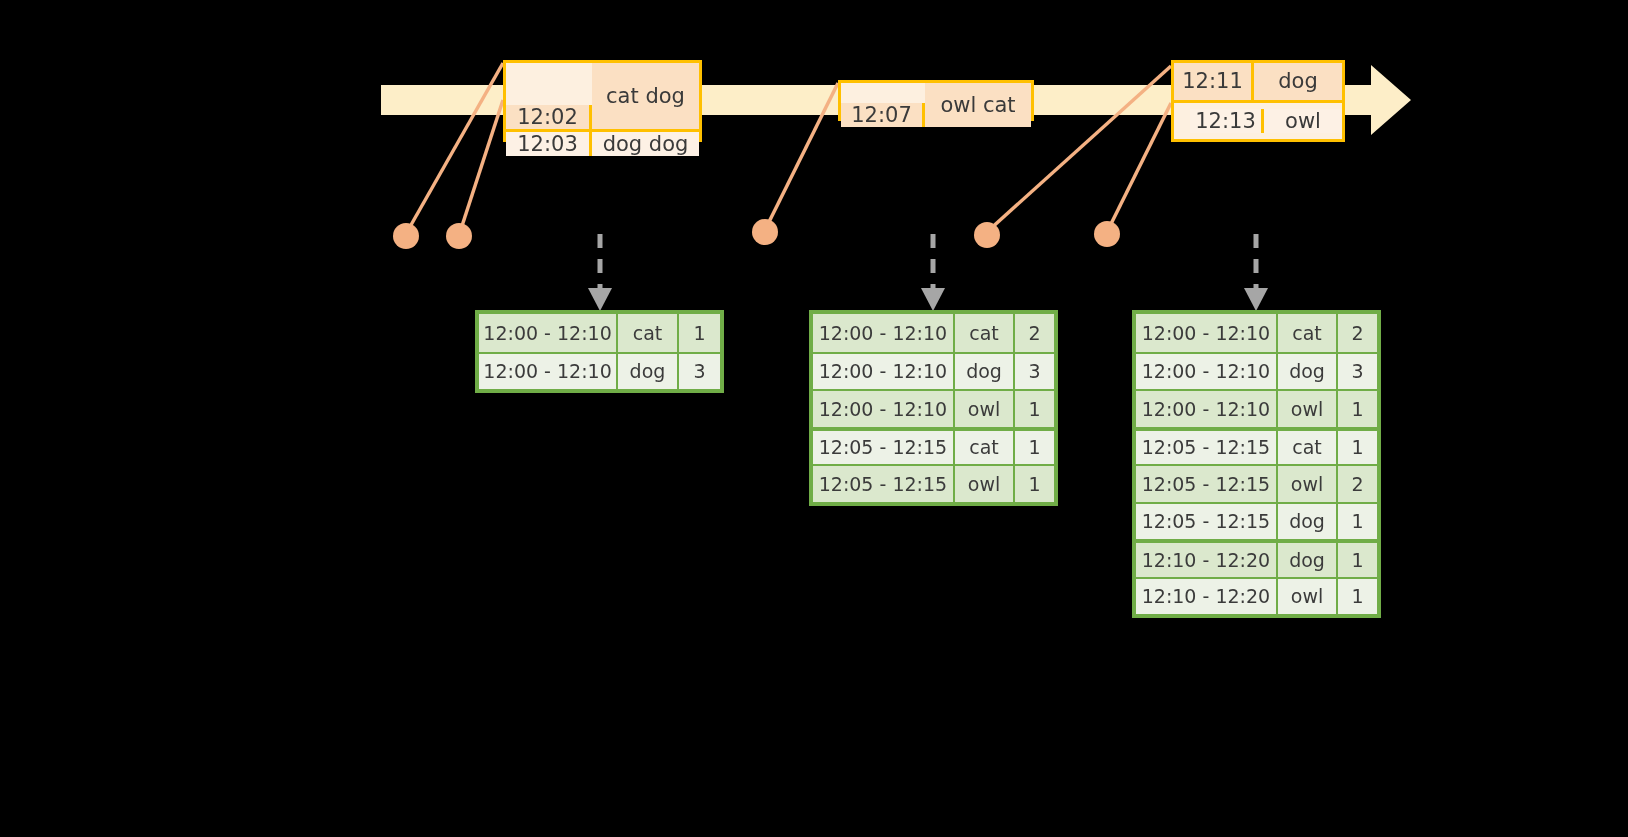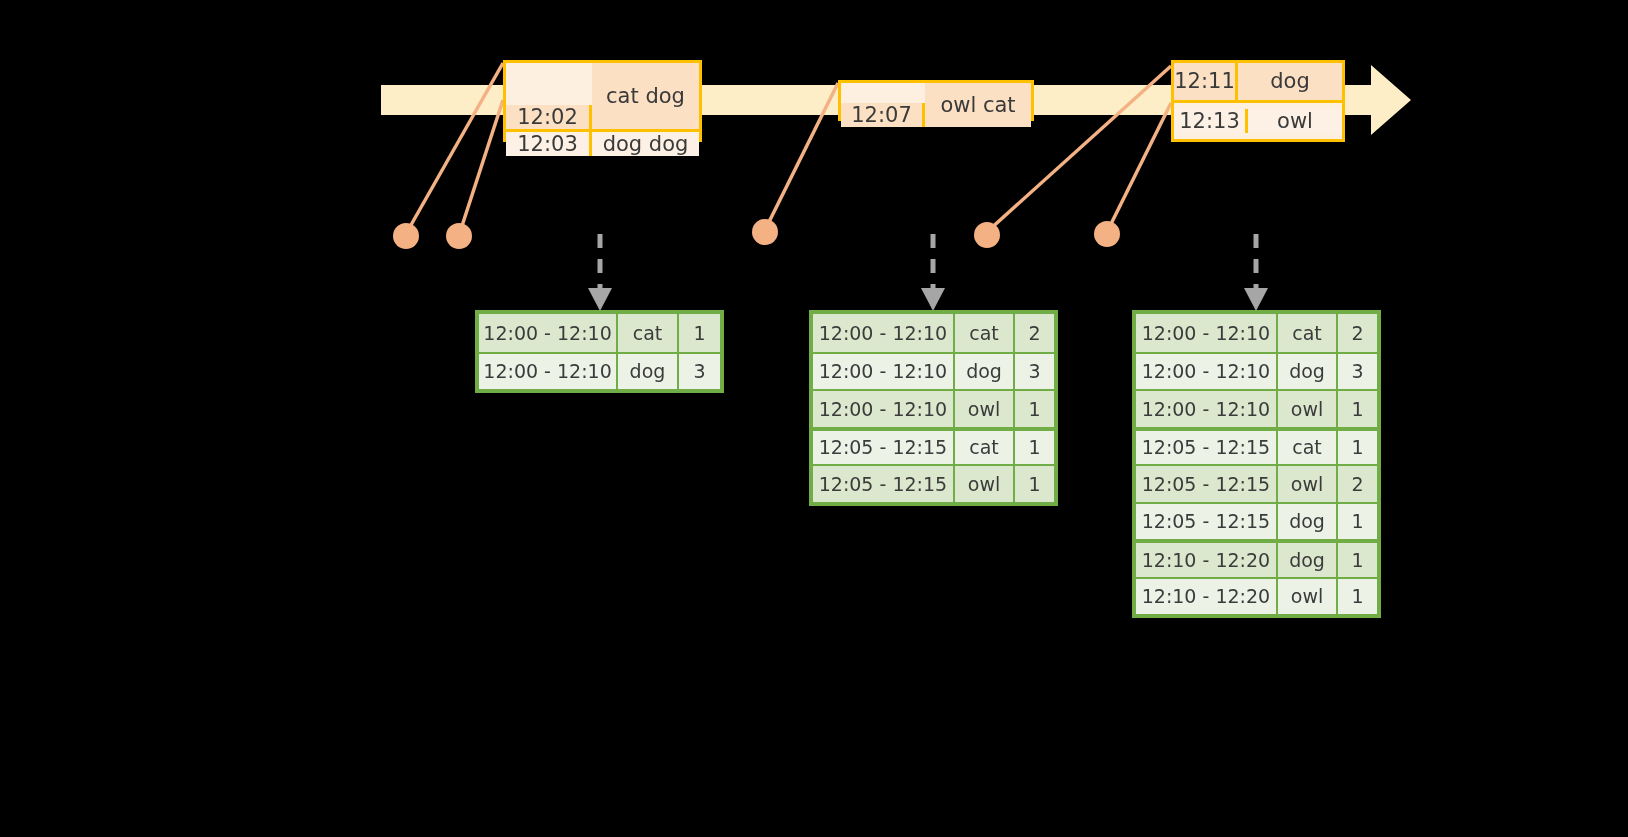--- a/index.html
+++ b/index.html
@@ -182,25 +182,25 @@
 
   <div class="event-box" style="left:838px; top:80px; width:196px; height:41px;">
     <div class="event-row shade-dark">
       <div class="ev-time" style="width:84px;margin-top:20px;">12:07</div>
       <div class="ev-words">owl cat</div>
     </div>
   </div>
 
   <div class="event-box" style="left:1171px; top:60px; width:174px; height:82px;">
     <div class="event-row shade-dark">
-      <div class="ev-time" style="width:64px;text-align:center;">12:11</div>
+      <div class="ev-time" style="width:80px;text-align:center;">12:11</div>
       <div class="ev-words">dog</div>
     </div>
     <div class="event-row shade-light">
-      <div class="ev-time" style="width:74px;">12:13</div>
+      <div class="ev-time" style="width:74px;margin-left:16px;">12:13</div>
       <div class="ev-words">owl</div>
     </div>
   </div>
 
   <div class="result-table tbl-1" style="left:475px; top:310px; width:249px;">
     <div class="res-row shade-dark">
       <div class="res-cell c-window">12:00 - 12:10</div>
       <div class="res-cell c-word">cat</div>
       <div class="res-cell c-count">1</div>
     </div>

